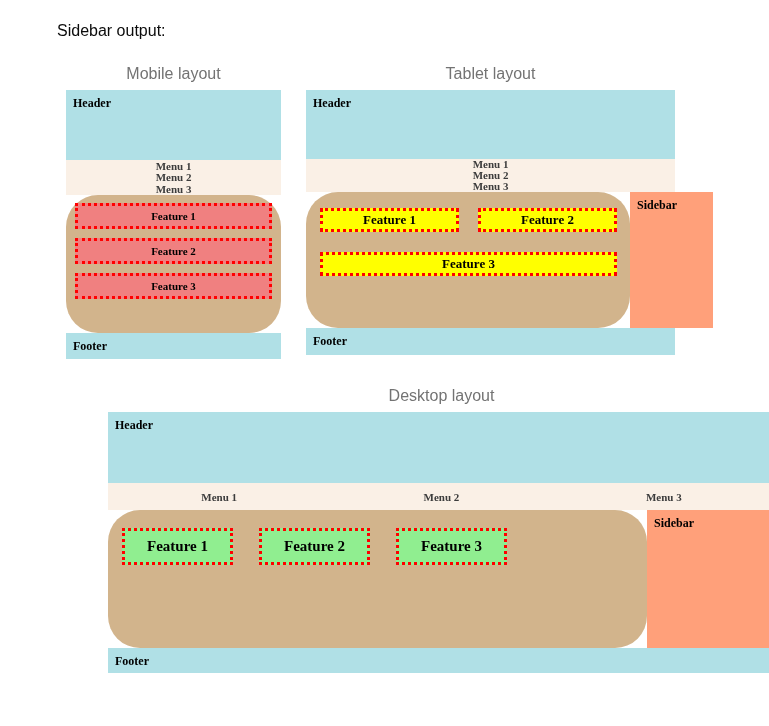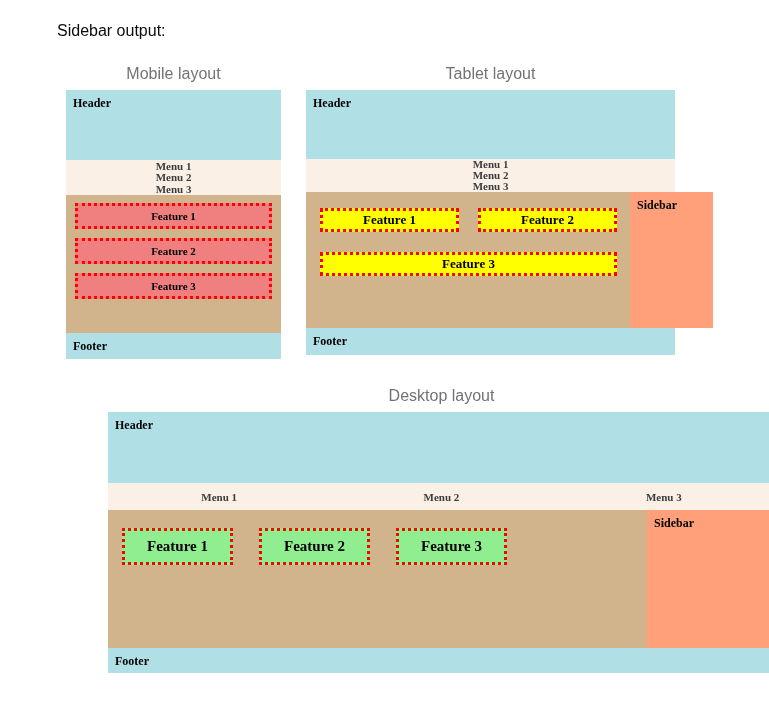--- a/index.html
+++ b/index.html
@@ -56,21 +56,21 @@
   .menu { background: var(--menu, #faf0e6); flex: none; box-sizing: border-box; font-weight: bold; }
   .mobile-box  .menu { height: 35px; }
   .tablet-box  .menu { height: 33px; }
   .desktop-box .menu { height: 27px; }
   .menu-stacked { display: flex; flex-direction: column; justify-content: space-evenly; }
   .menu-stacked .menu-item { text-align: center; font-size: 11px; line-height: 1; color: #3c3c3c; }
   .menu-row { display: flex; align-items: center; }
   .menu-row .menu-item { flex: 1; text-align: center; font-size: 11px; color: #3c3c3c; }
 
   .content { display: flex; flex: 1; min-height: 0; }
-  .main { flex: 1; background: var(--main, #d2b48c); box-sizing: border-box; }
+  .main { flex: 1; background: var(--main, #d2b48c); box-sizing: border-box; border-radius: 32px; }
   .sidebar { background: var(--sidebar, #ffa07a); flex: none; box-sizing: border-box; }
   .tablet-box  .sidebar { width: 83px; }
   .desktop-box .sidebar { width: 128px; }
 
   .feature {
     box-sizing: border-box;
     border: 3px dotted var(--feature-border, #ff0000);
     font-weight: bold;
     color: #000000;
     display: flex;

